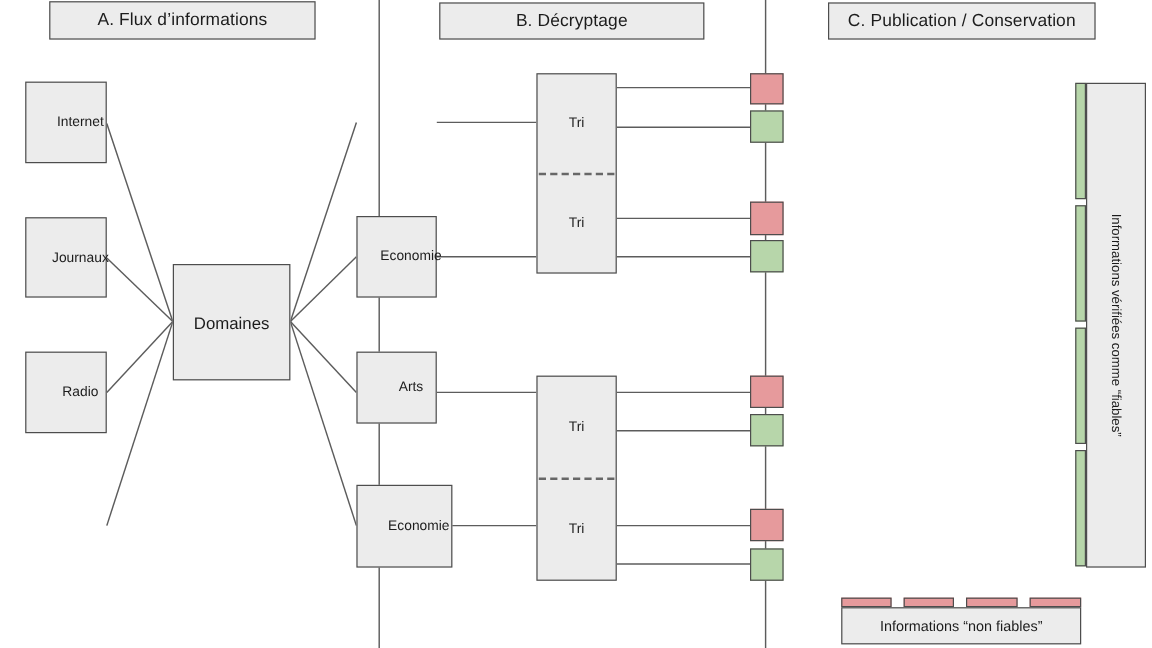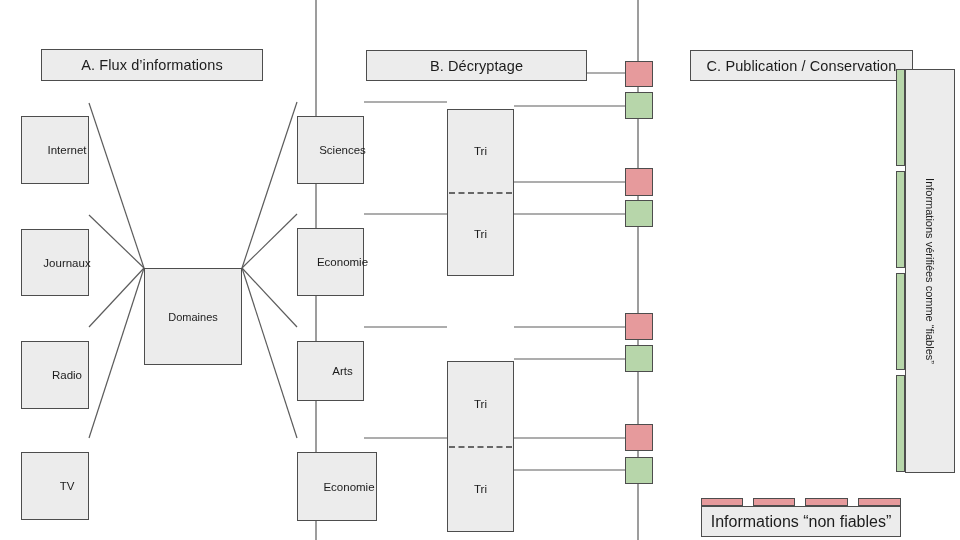--- a/index.html
+++ b/index.html
@@ -13,46 +13,46 @@
   html,body{margin:0;padding:0;background:#fff;}
   #canvas{
     position:relative;width:960px;height:540px;background:#fff;overflow:hidden;
     font-family:"Liberation Sans","DejaVu Sans",sans-serif;color:var(--text);
   }
   #wires{position:absolute;left:0;top:0;width:960px;height:540px;z-index:0;}
   #wires line{stroke:var(--line);stroke-width:1.2;}
   .box{
     position:absolute;z-index:1;box-sizing:border-box;
     background:var(--box-fill);border:1.4px solid var(--stroke);
-    display:flex;align-items:center;justify-content:center;text-align:right;margin-top:48px;
+    display:flex;align-items:center;justify-content:center;text-align:right;
   }
   .title{font-size:14.5px;letter-spacing:.1px;}
   .node{font-size:11.5px;padding-left:24px;}
-  .hub{font-size:11px;}
+  .hub{font-size:14px;}
   .tri{flex-direction:column;align-items:stretch;padding:0;font-size:11.5px;}
   .tri .half{flex:1;display:flex;align-items:center;justify-content:center;}
   .tri .divider{height:0;border-top:2px dashed #676767;margin:0 1px;}
   .chip{position:absolute;z-index:1;box-sizing:border-box;border:1.5px solid var(--stroke);}
   .chip.red{background:var(--red);}
   .chip.green{background:var(--green);}
   .vbar{position:absolute;z-index:1;box-sizing:border-box;border:1.2px solid var(--stroke);background:var(--green);}
   .panel-reliable{
     position:absolute;z-index:1;box-sizing:border-box;
     background:var(--box-fill);border:1.2px solid var(--stroke);
   }
   .rot{
     position:absolute;left:50%;top:50%;
     transform:translate(-50%,-50%) rotate(90deg);
     white-space:nowrap;font-size:11px;color:var(--text);
   }
   .strip{position:absolute;z-index:1;box-sizing:border-box;border:1.2px solid var(--stroke);background:var(--red);}
   .label-box{
     position:absolute;z-index:1;box-sizing:border-box;
     background:var(--box-fill);border:1.2px solid var(--stroke);
-    display:flex;align-items:center;justify-content:center;font-size:16px;
+    display:flex;align-items:center;justify-content:center;font-size:12px;
   }
 </style>
 </head>
 <body>
 
 <div id="canvas">
 
   <svg id="wires" viewBox="0 0 960 540">
     <g>
       <line x1="316" y1="0" x2="316" y2="540"></line>
@@ -88,25 +88,23 @@
     </g>
   </svg>
 
   <div class="box title" style="left:41px;top:1px;width:222px;height:32px">A. Flux d’informations</div>
   <div class="box title" style="left:366px;top:2px;width:221px;height:31px">B. Décryptage</div>
   <div class="box title" style="left:690px;top:2px;width:223px;height:31px">C. Publication / Conservation</div>
 
   <div class="box node" style="left:21px;top:68px;width:68px;height:68px">Internet</div>
   <div class="box node" style="left:21px;top:293px;width:68px;height:68px">Radio</div>
   <div class="box node" style="left:21px;top:181px;width:68px;height:67px">Journaux</div>
-  <div class="box node" style="left:21px;top:404px;width:68px;height:68px">TV</div>
 
   <div class="box hub" style="left:144px;top:220px;width:98px;height:97px">Domaines</div>
 
-  <div class="box node" style="left:297px;top:68px;width:67px;height:68px">Sciences</div>
   <div class="box node" style="left:297px;top:180px;width:67px;height:68px">Economie</div>
   <div class="box node" style="left:297px;top:293px;width:67px;height:60px">Arts</div>
   <div class="box node" style="left:297px;top:404px;width:80px;height:69px">Economie</div>
 
   <div class="box tri" style="left:447px;top:61px;width:67px;height:167px">
     <div class="half">Tri</div>
     <div class="divider"></div>
     <div class="half">Tri</div>
   </div>
   <div class="box tri" style="left:447px;top:313px;width:67px;height:171px">

